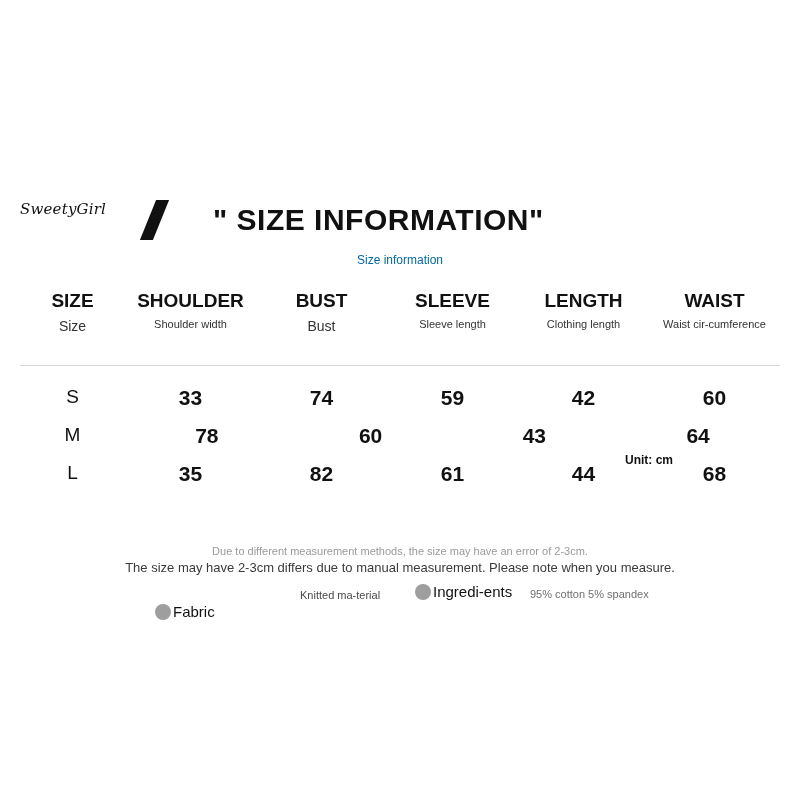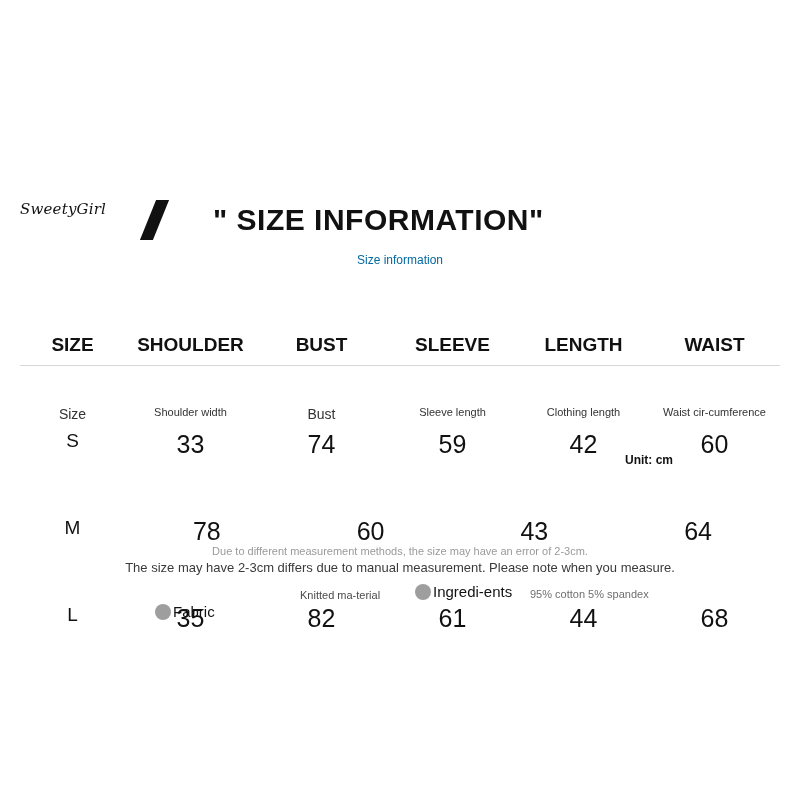--- a/index.html
+++ b/index.html
@@ -77,21 +77,20 @@
     width: 760px;
   }
   .row {
     display: flex;
     width: 100%;
   }
   .cell {
     flex: 1 1 0;
     text-align: center;
     box-sizing: border-box;
-    margin-top: 44px;
   }
   .cell.first {
     flex: 0 0 105px;
   }
 
   .head-main {
     font-size: 19px;
     font-weight: bold;
     color: #111;
     padding-bottom: 6px;
@@ -110,22 +109,22 @@
     left: 20px;
     top: 365px;
     width: 760px;
     height: 1px;
     background: #d8d8d8;
   }
   .data-row {
     margin-top: 14px;
   }
   .data-row .cell {
-    font-size: 25px;
-    font-weight: normal;
+    font-size: 21px;
+    font-weight: bold;
     color: #111;
   }
   .data-row .cell.first {
     font-weight: normal;
     font-size: 19px;
   }
 
   .unit {
     position: absolute;
     right: 40px;

